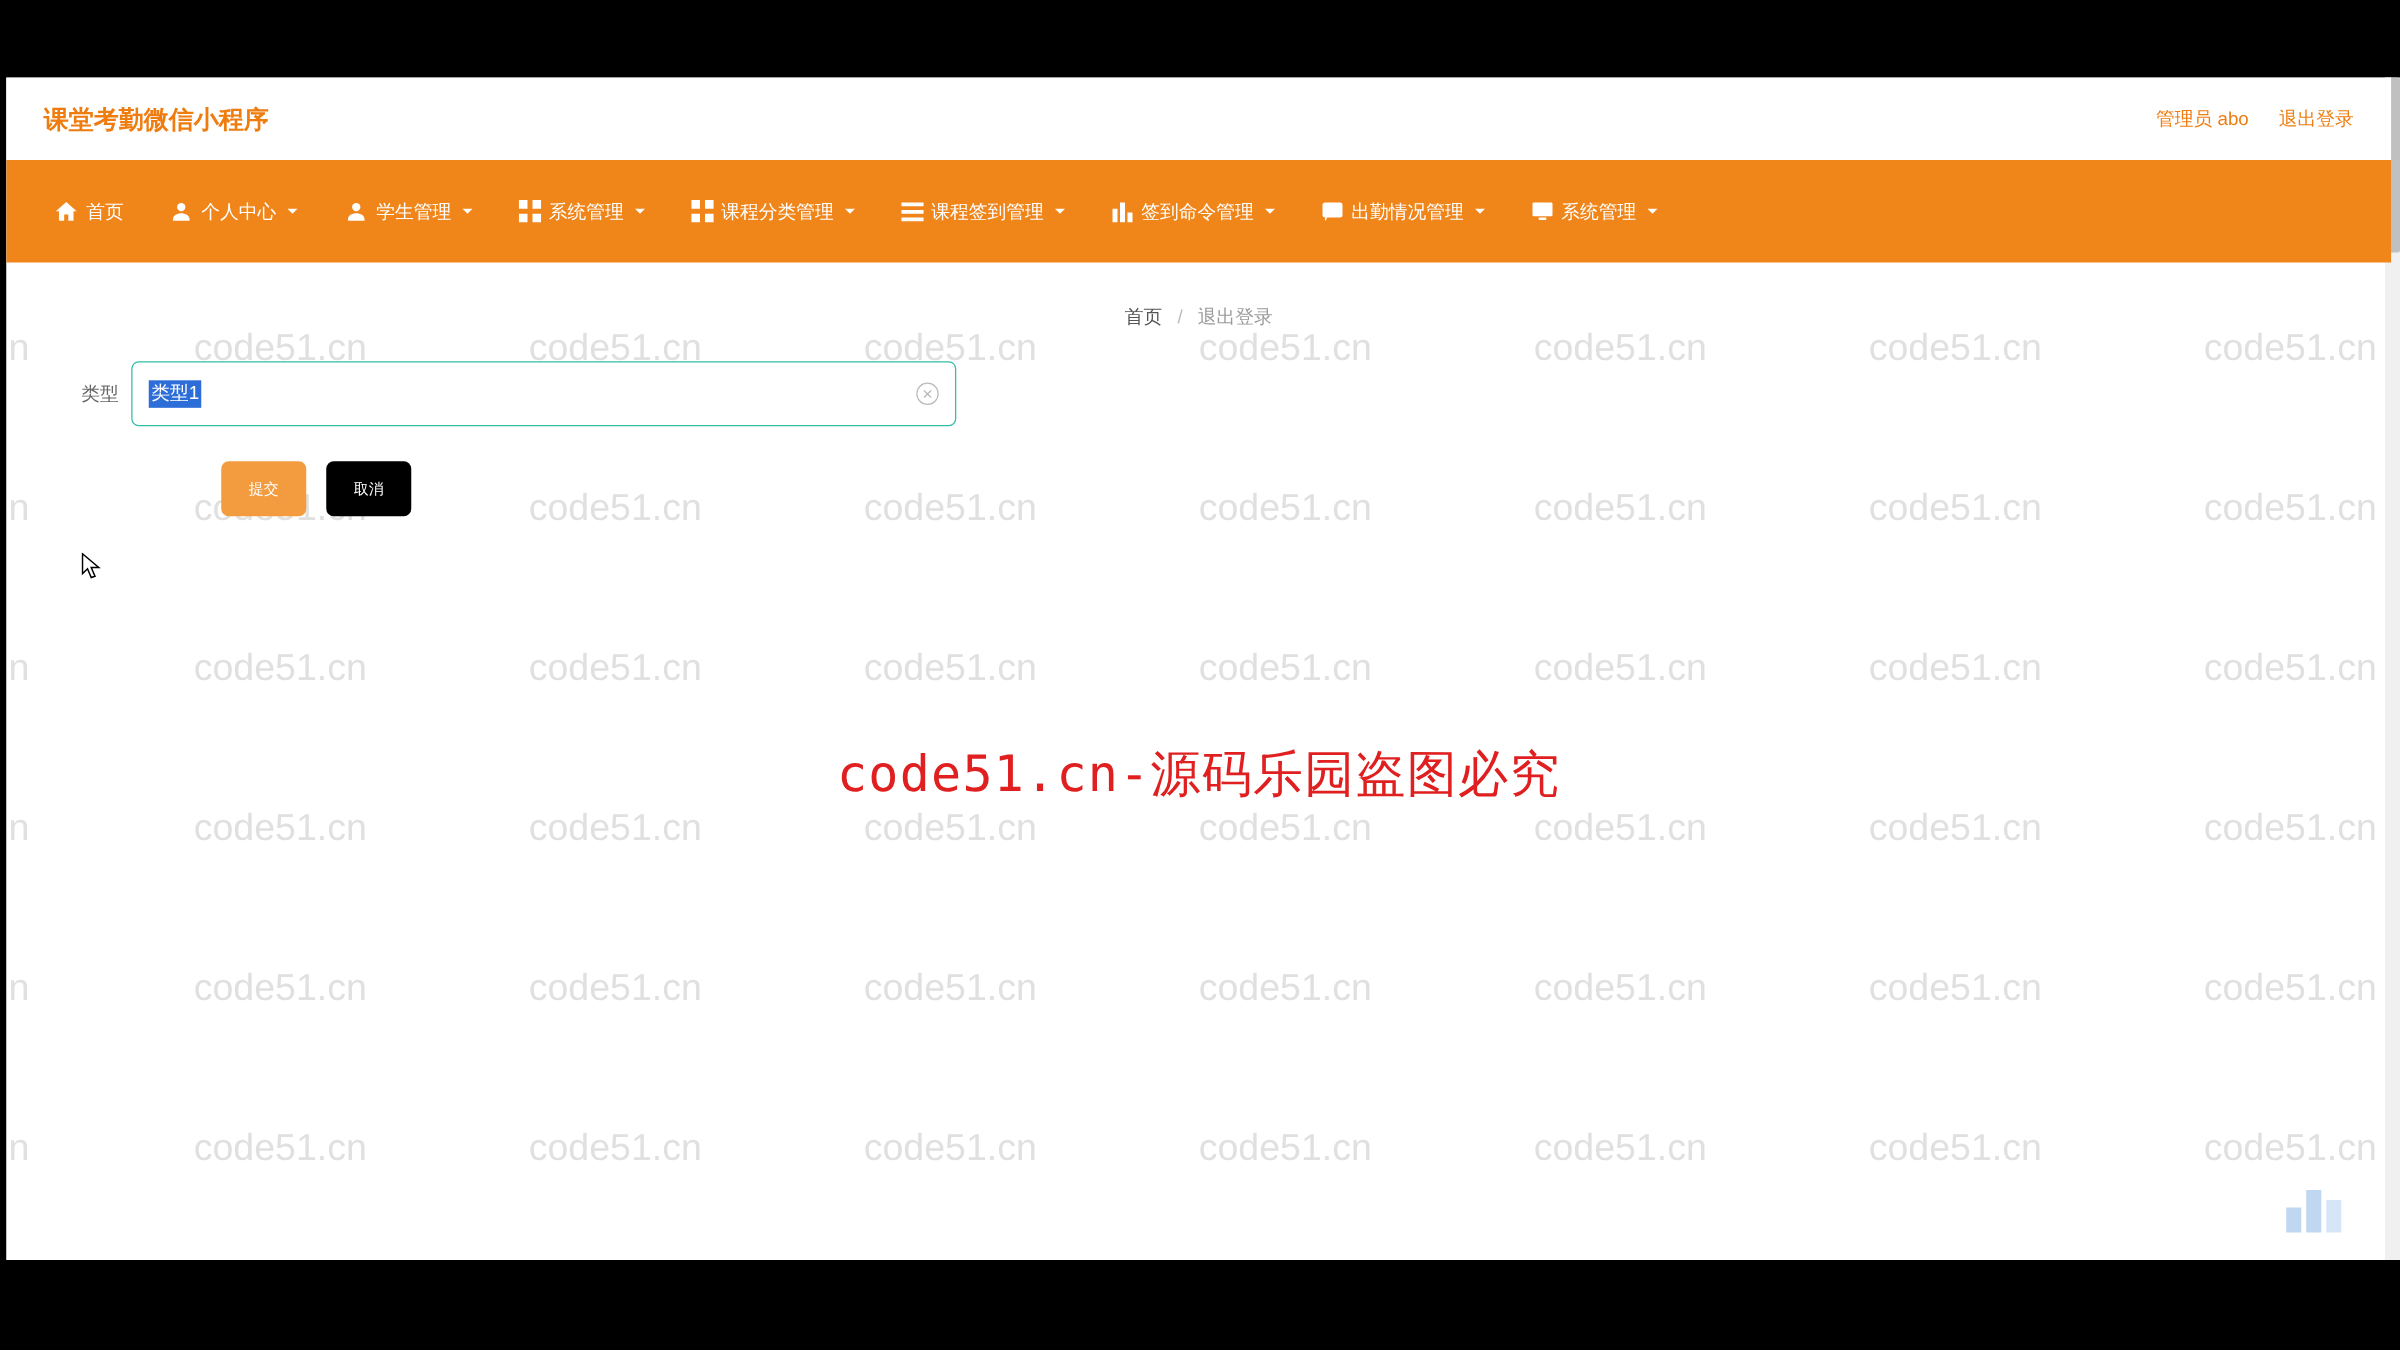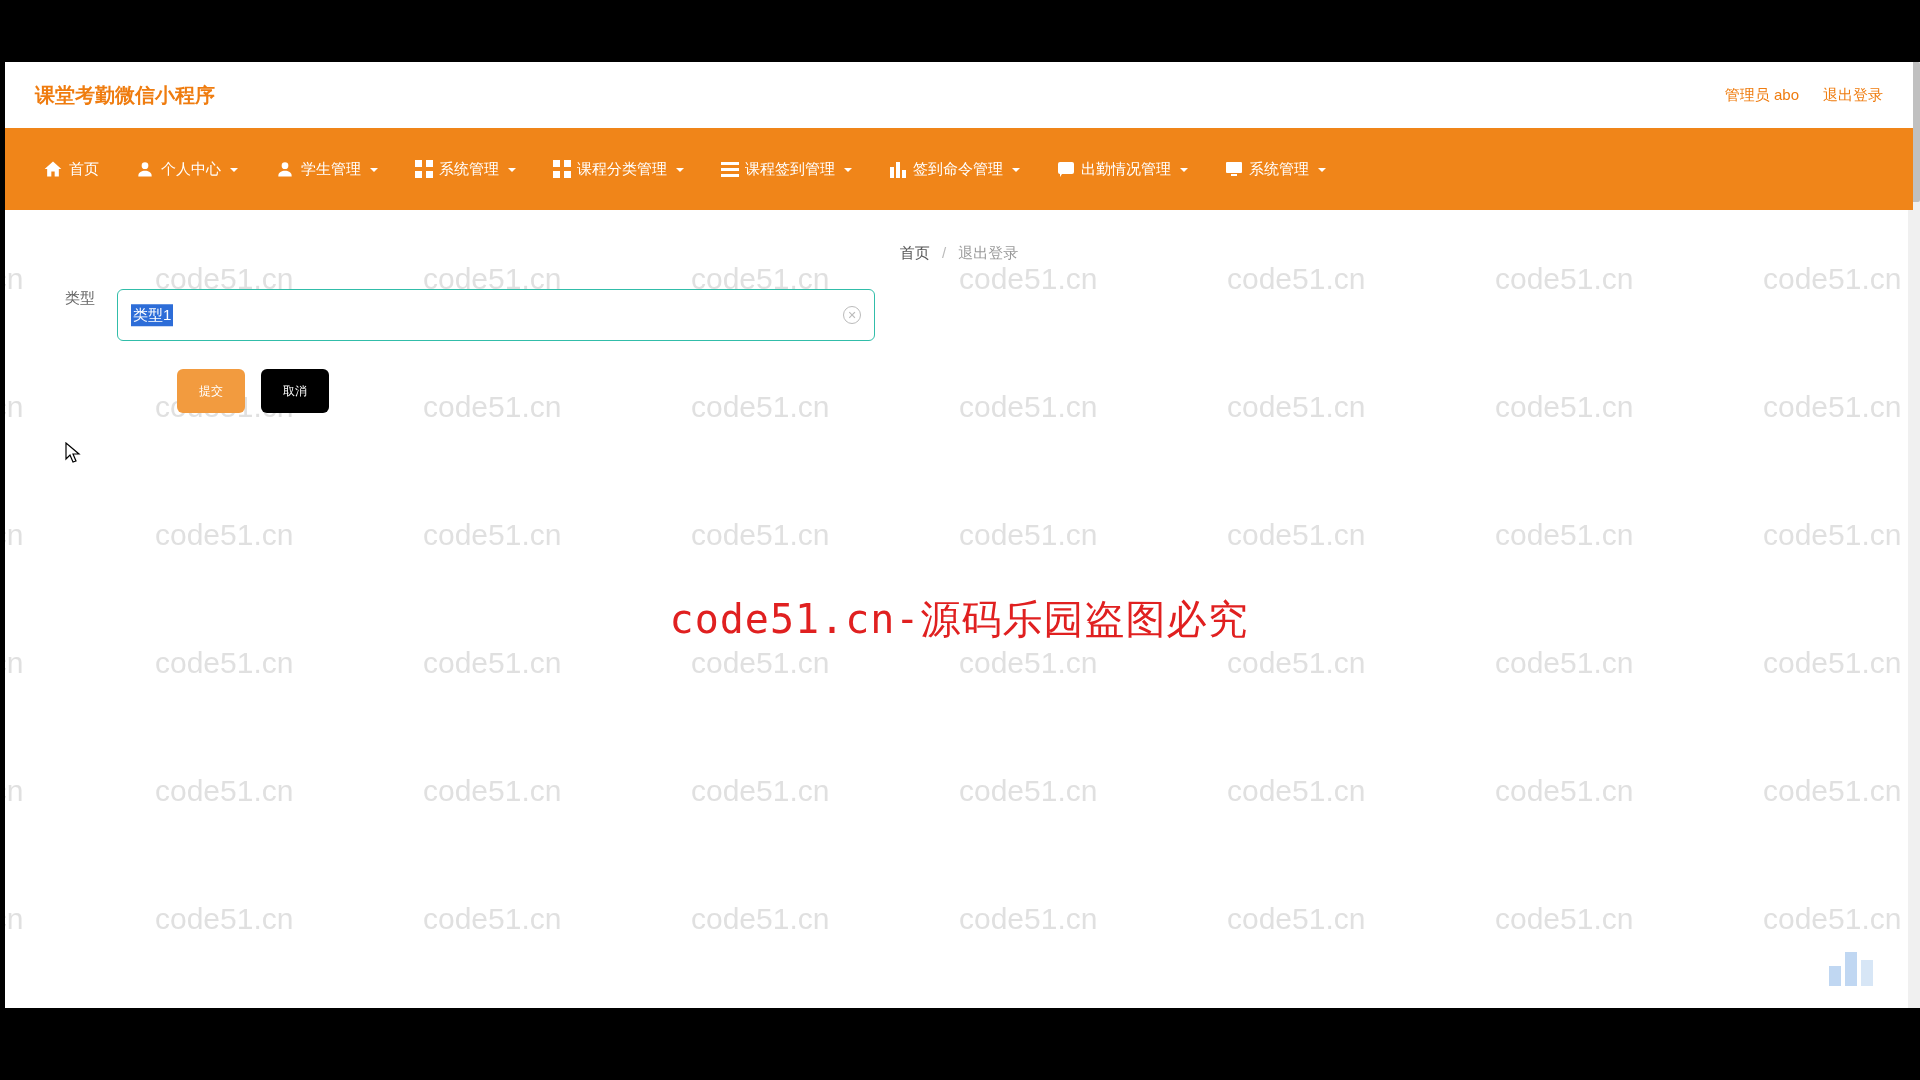--- a/index.html
+++ b/index.html
@@ -92,32 +92,31 @@
   .breadcrumb .home { color: #555; }
   .breadcrumb .sep { color: #bbb; margin: 0 8px; }
   .breadcrumb .current { color: #999; }
 
   
   .form-area {
     padding: 0 0 0 60px;
   }
   .form-row {
     display: flex;
-    align-items: flex-start;
-    gap: 12px;
+    align-items: center;
     margin-bottom: 28px;
   }
   .form-label {
     font-size: 15px;
     color: #666;
     width: 40px;
   }
   .input-wrap {
     position: relative;
-    width: 758px;
+    width: 660px;
   }
   .text-input {
     width: 100%;
     height: 52px;
     border: 1px solid #31bda9;
     border-radius: 6px;
     padding: 0 36px 0 14px;
     font-size: 15px;
     outline: none;
     color: #333;

